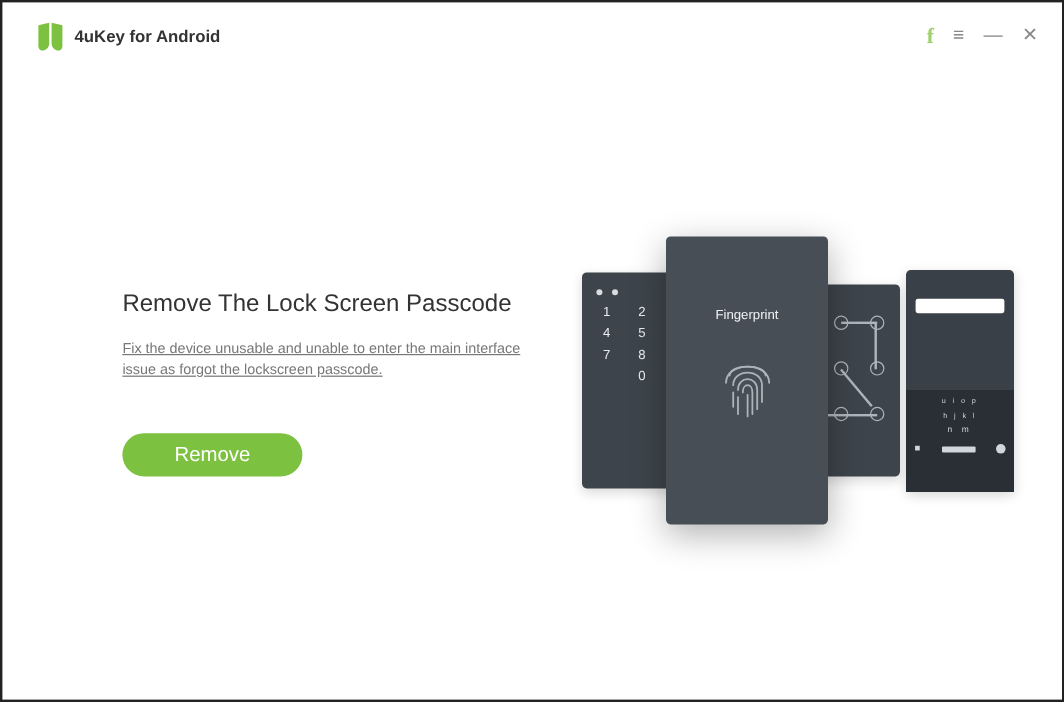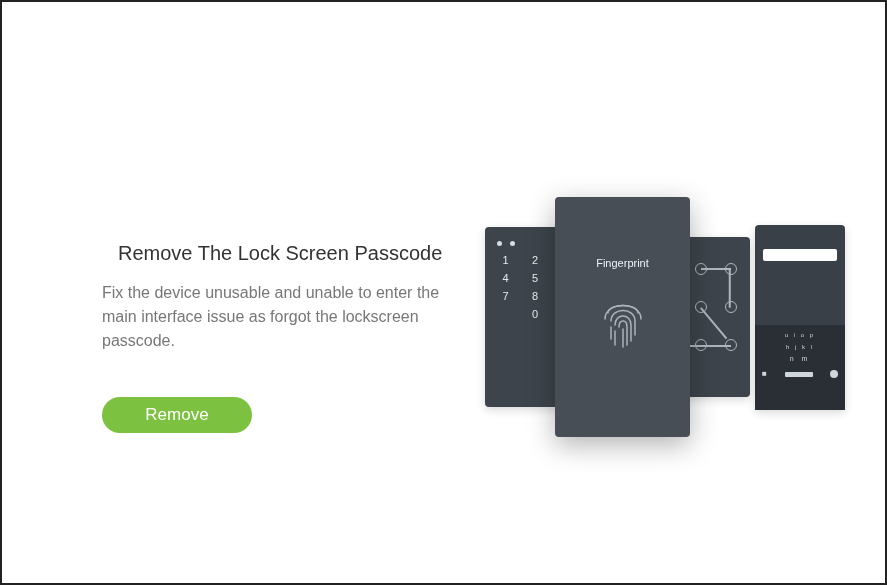--- a/index.html
+++ b/index.html
@@ -9,22 +9,22 @@
 .logo { width:20px; height:22px; display:flex; gap:2px; margin-right:10px; }
 .logo span { flex:1; background:#7cc140; border-radius:0 0 5px 5px; }
 .logo span:first-child { transform:skewY(-12deg) translateY(1px); }
 .logo span:last-child  { transform:skewY(12deg)  translateY(1px); }
 .app-title { font-size:14px; font-weight:600; color:#333; }
 .winbtns { margin-left:auto; display:flex; align-items:center; gap:16px; color:#888; }
 .winbtns .glyph { font-size:16px; line-height:1; cursor:pointer; }
 .winbtns .fb { color:#9fd06a; font-size:18px; font-weight:700; font-family:Georgia,serif; }
 
 .content { position:absolute; left:100px; top:240px; width:370px; }
-.heading { font-size:20px; font-weight:500; color:#333; margin-bottom:16px;margin-left:16px; }
-.desc { font-size:16px; color:#777; line-height:1.5; margin-bottom:44px; max-width:340px; }
+.heading { font-size:20px; font-weight:500; color:#333; margin-bottom:16px; }
+.desc { font-size:12px; color:#777; line-height:1.5; margin-bottom:44px; max-width:340px;text-decoration:underline; }
 .remove-btn { width:150px; height:36px; background:#7cc140; color:#fff; border:none; border-radius:18px; font-size:17px; cursor:pointer; }
 
 .phones { position:absolute; right:40px; top:175px; width:360px; height:270px; }
 .phone { position:absolute; background:#3d444b; border-radius:4px; box-shadow:0 3px 10px rgba(0,0,0,0.15); color:#d7dde2; font-size:10px; }
 
 
 .p-pin { left:0; top:50px; width:100px; height:180px; padding:10px 8px; z-index:1; }
 .p-pin .dots { display:flex; gap:8px; justify-content:flex-start; margin:4px 0 8px 4px; }
 .p-pin .dots i { width:5px; height:5px; border-radius:50%; background:#d7dde2; display:block; }
 .p-pin .grid { display:grid; grid-template-columns:repeat(3,1fr); gap:6px 4px; text-align:center; font-size:11px; color:#e6ebef; }
@@ -47,20 +47,33 @@
 
 
 .p-fp { left:70px; top:20px; width:135px; height:240px; z-index:5; background:#474e56; box-shadow:0 8px 28px rgba(0,0,0,0.3); display:flex; flex-direction:column; align-items:center; }
 .p-fp .lbl { margin-top:60px; font-size:11px; color:#eef2f5; }
 .p-fp svg { margin-top:28px; opacity:0.7; }
 </style>
 </head>
 <body>
 
 <div class="window">
+  <div class="titlebar">
+    <div class="logo">
+        <span></span>
+        <span></span>
+      </div>
+    <div class="app-title">4uKey for Android</div>
+    <div class="winbtns">
+      <span class="glyph fb">f</span>
+      <span class="glyph">≡</span>
+      <span class="glyph">—</span>
+      <span class="glyph">✕</span>
+    </div>
+  </div>
 
   <div class="content">
     <h1 class="heading">Remove The Lock Screen Passcode</h1>
     <p class="desc">Fix the device unusable and unable to enter the main interface issue as forgot the lockscreen passcode.</p>
     <button class="remove-btn">Remove</button>
   </div>
 
   <div class="phones">
 
     <div class="phone p-pin">

